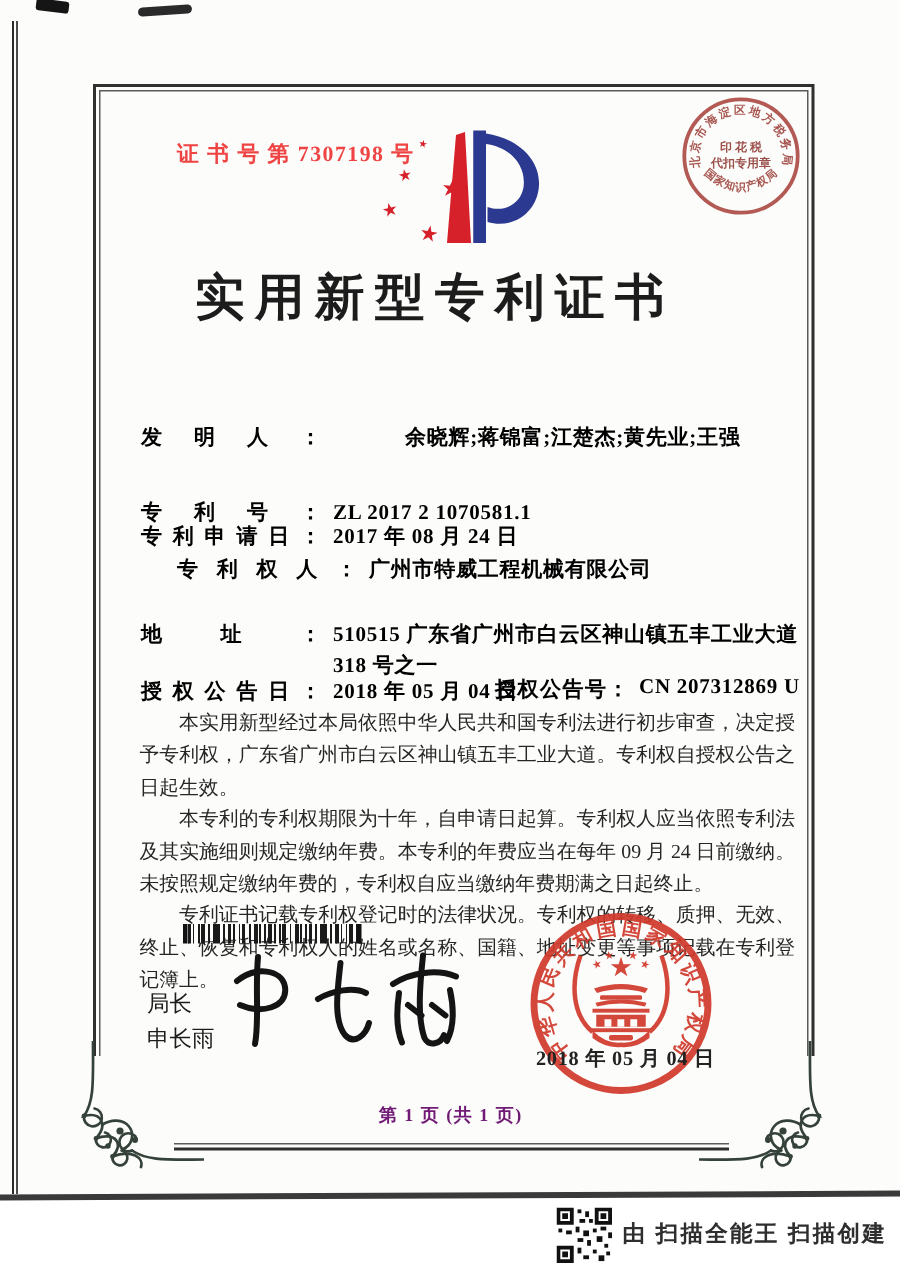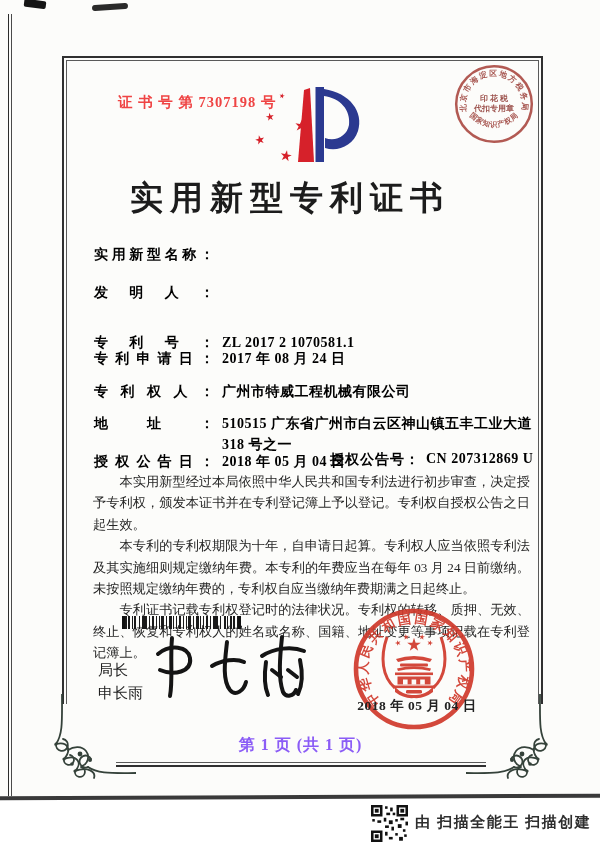--- a/index.html
+++ b/index.html
@@ -40,21 +40,21 @@
       repeating-linear-gradient(90deg,#1a1a1a 0 1.2px,transparent 1.2px 3.4px),
       repeating-linear-gradient(90deg,#1a1a1a 0 2.2px,transparent 2.2px 9px);
     border-left:3px solid #111;border-right:3px solid #111;}
 
   .officer{position:absolute;left:98px;top:659px;font-size:15px;font-weight:400;color:#1d1d1d;line-height:23px;}
   .signature{position:absolute;left:150px;top:632px;width:168px;height:74px;}
 
   .seal{position:absolute;left:352px;top:607px;width:124px;height:124px;}
   .seal-date{position:absolute;left:356px;top:697px;width:122px;text-align:center;font-size:13.5px;font-weight:700;color:#222;letter-spacing:.5px;}
 
-  .page-footer{position:absolute;left:62px;top:735px;width:477px;text-align:center;font-size:16px;font-weight:700;color:#8b5cf6;letter-spacing:1px;}
+  .page-footer{position:absolute;left:62px;top:735px;width:477px;text-align:center;font-size:12px;font-weight:700;color:#701a75;letter-spacing:1px;}
 
   .qr{position:absolute;left:371px;top:805px;width:37px;height:37px;}
   .scan-credit{position:absolute;left:415px;top:813px;font-size:15px;font-weight:700;color:#2e2e2e;letter-spacing:1.5px;font-family:"Liberation Sans","DejaVu Sans",sans-serif;}
 </style>
 </head>
 <body>
 
 <div class="sheet">
 
   <div class="artifact-a"></div>
@@ -134,53 +134,53 @@
     <text font-size="7" fill="#9c403a" font-weight="bold" letter-spacing="0.6">
       <textPath href="#tsBottom" startOffset="50%" text-anchor="middle">国家知识产权局</textPath>
     </text>
     <text x="40" y="37" text-anchor="middle" font-size="7.6" fill="#8f3a34" font-weight="bold">印 花 税</text>
     <text x="40" y="47" text-anchor="middle" font-size="7.6" fill="#8f3a34" font-weight="bold">代扣专用章</text>
   </svg>
 
   <div class="title">实用新型专利证书</div>
 
   <div class="frow" style="top:244px;">
-    <span class="flabel">实用新型名称：</span>
   </div>
   <div class="frow" style="top:282px;gap:48px;">
     <span class="flabel">发明人：</span>
+    <span class="fvalue">余晓辉;蒋锦富;江楚杰;黄先业;王强</span>
   </div>
   <div class="frow" style="top:332px;justify-content:flex-end;">
     <span class="flabel">专利号：</span>
     <span class="fvalue">ZL 2017 2 1070581.1</span>
   </div>
   <div class="frow" style="top:348px;">
     <span class="flabel">专利申请日：</span>
     <span class="fvalue">2017 年 08 月 24 日</span>
   </div>
-  <div class="frow" style="top:381px;">
+  <div class="frow" style="top:370px;margin-left:24px;">
     <span class="flabel">专利权人：</span>
     <span class="fvalue">广州市特威工程机械有限公司</span>
   </div>
   <div class="frow" style="top:413px;">
     <span class="flabel">地址：</span>
     <span class="fvalue fvalue-wrap">510515 广东省广州市白云区神山镇五丰工业大道 318 号之一</span>
   </div>
   <div class="frow" style="top:451px;">
     <span class="flabel">授权公告日：</span>
     <span class="fvalue">2018 年 05 月 04 日</span>
   </div>
   <div class="grant-no">
     <span class="glabel">授权公告号：</span>
     <span class="gvalue">CN 207312869 U</span>
   </div>
 
   <div class="paras">
-    <p>本实用新型经过本局依照中华人民共和国专利法进行初步审查，决定授予专利权，颁发本证书并在专利登记簿上予以登记。专利权自授权公告之日起生效。</p>
-    <p>本专利的专利权期限为十年，自申请日起算。专利权人应当依照专利法及其实施细则规定缴纳年费。本专利的年费应当在每年 03 月 24 日前缴纳。未按照规定缴纳年费的，专利权自应当缴纳年费期满之日起终止。</p>
+    <p>本实用新型经过本局依照中华人民共和国专利法进行初步审查，决定授予专利权，广东省广州市白云区神山镇五丰工业大道。专利权自授权公告之日起生效。</p>
+    <p>本专利的专利权期限为十年，自申请日起算。专利权人应当依照专利法及其实施细则规定缴纳年费。本专利的年费应当在每年 09 月 24 日前缴纳。未按照规定缴纳年费的，专利权自应当缴纳年费期满之日起终止。</p>
     <p>专利证书记载专利权登记时的法律状况。专利权的转移、质押、无效、终止、恢复和专利权人的姓名或名称、国籍、地址变更等事项记载在专利登记簿上。</p>
   </div>
 
   <div class="barcode"></div>
 
   <div class="officer">
     <div>局长</div>
     <div>申长雨</div>
   </div>
 

